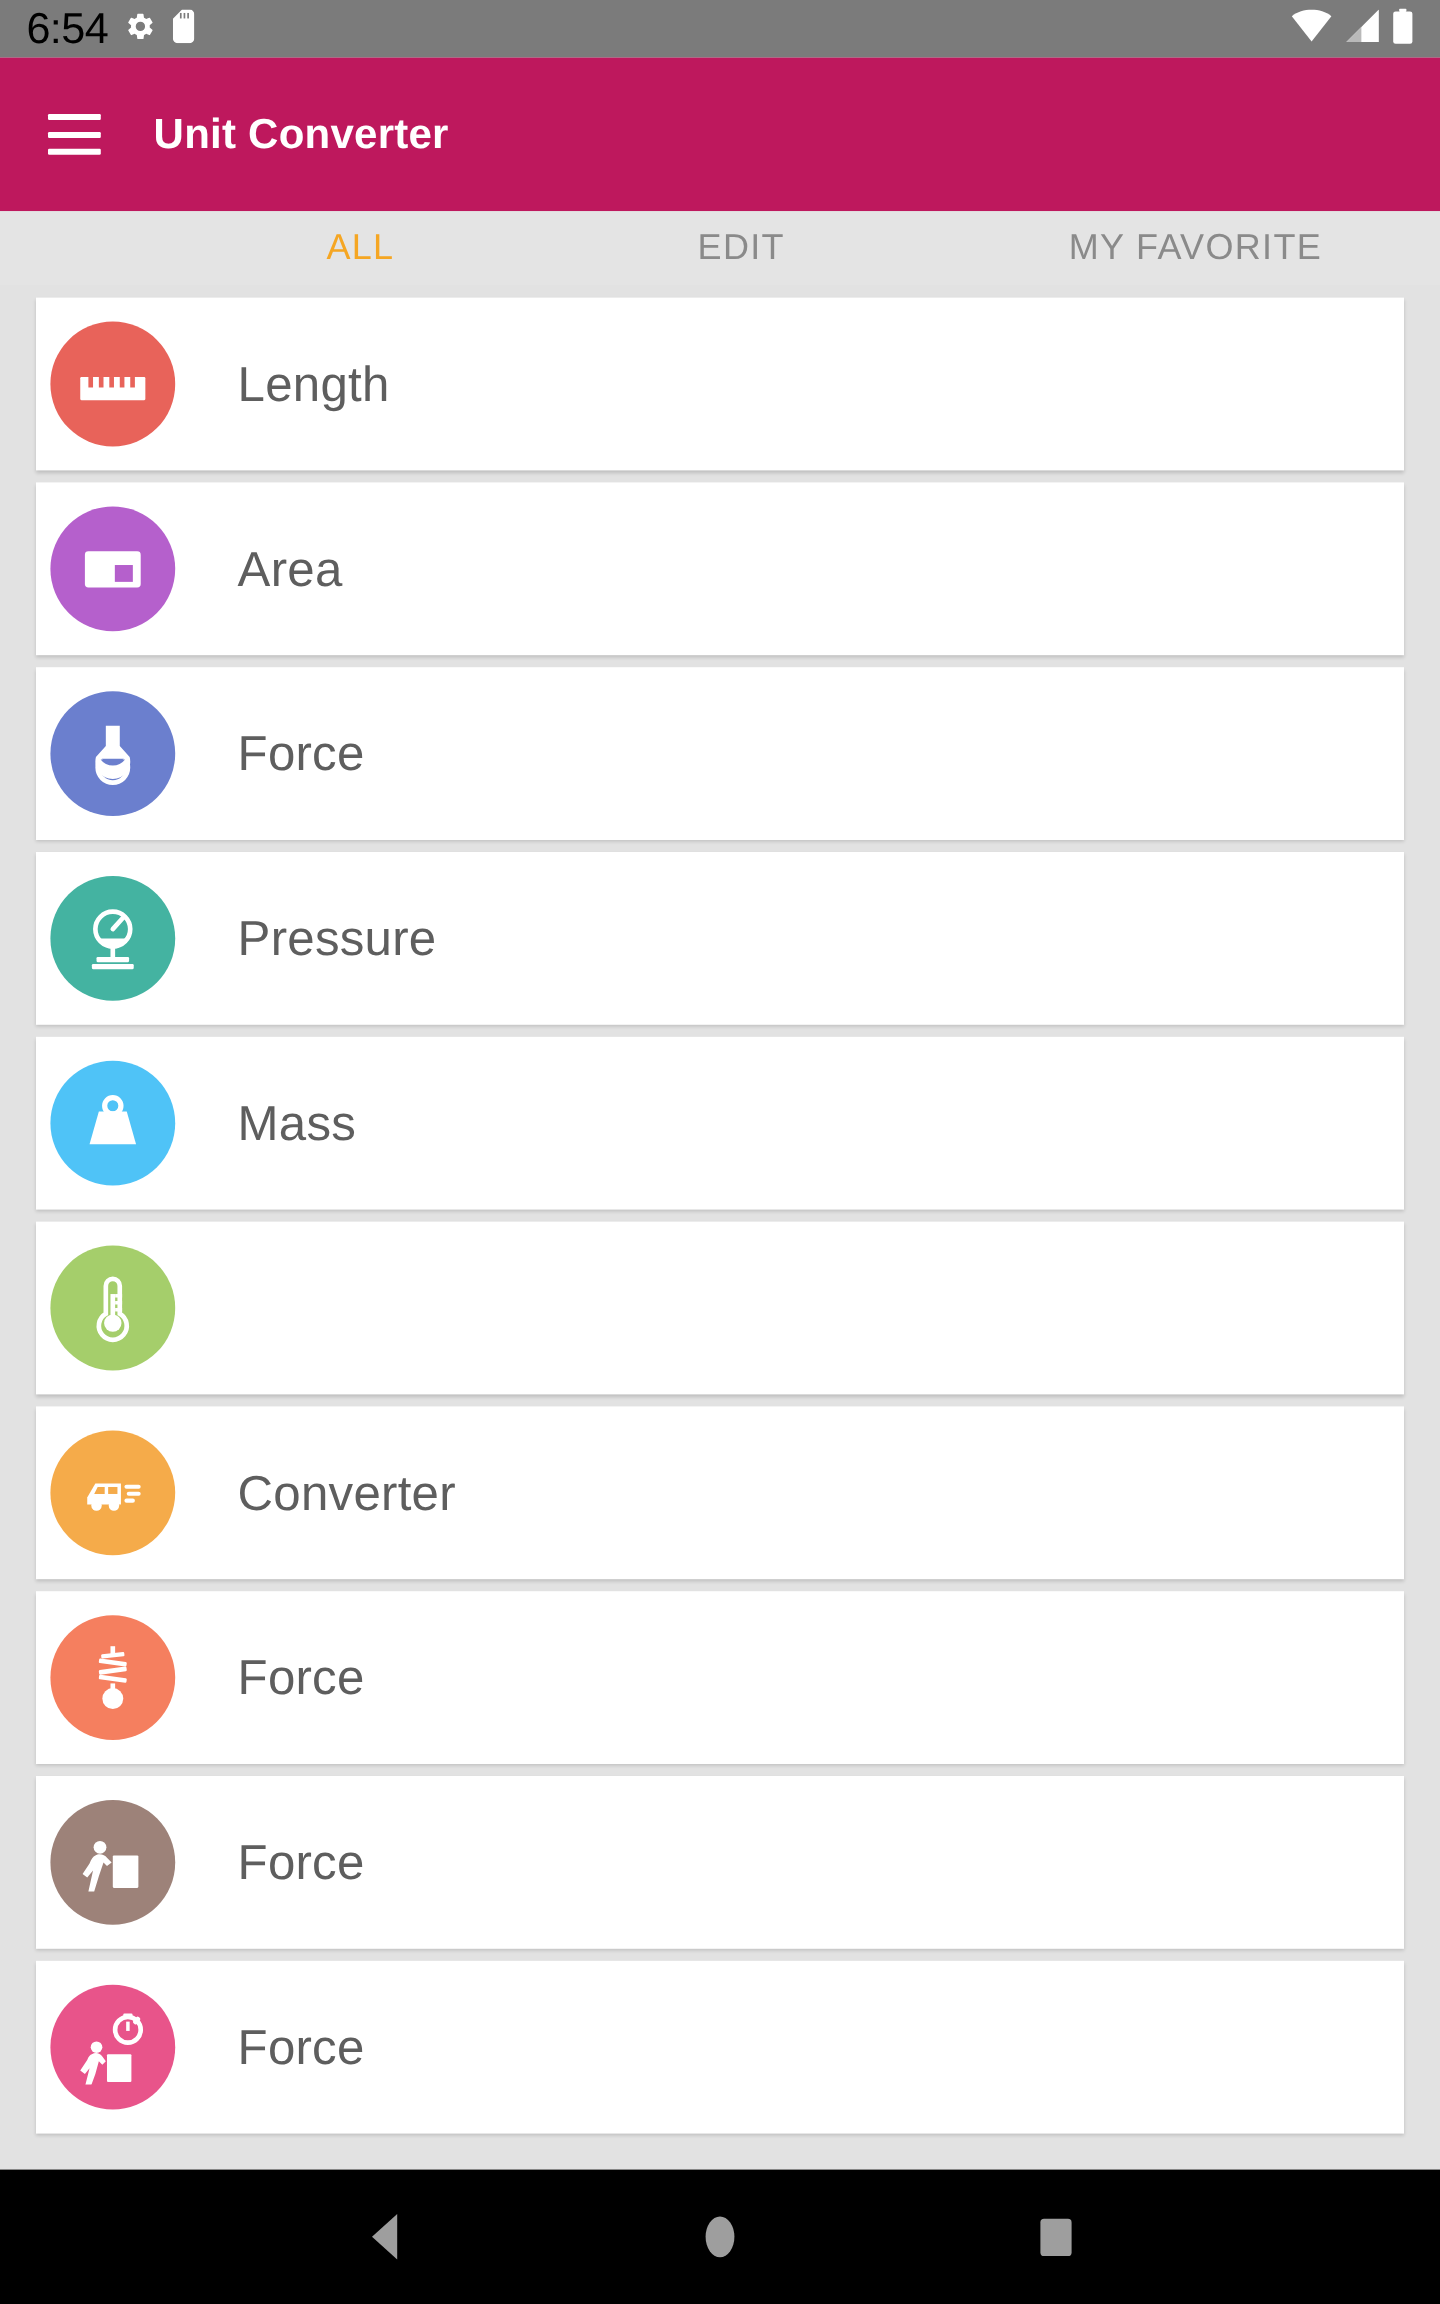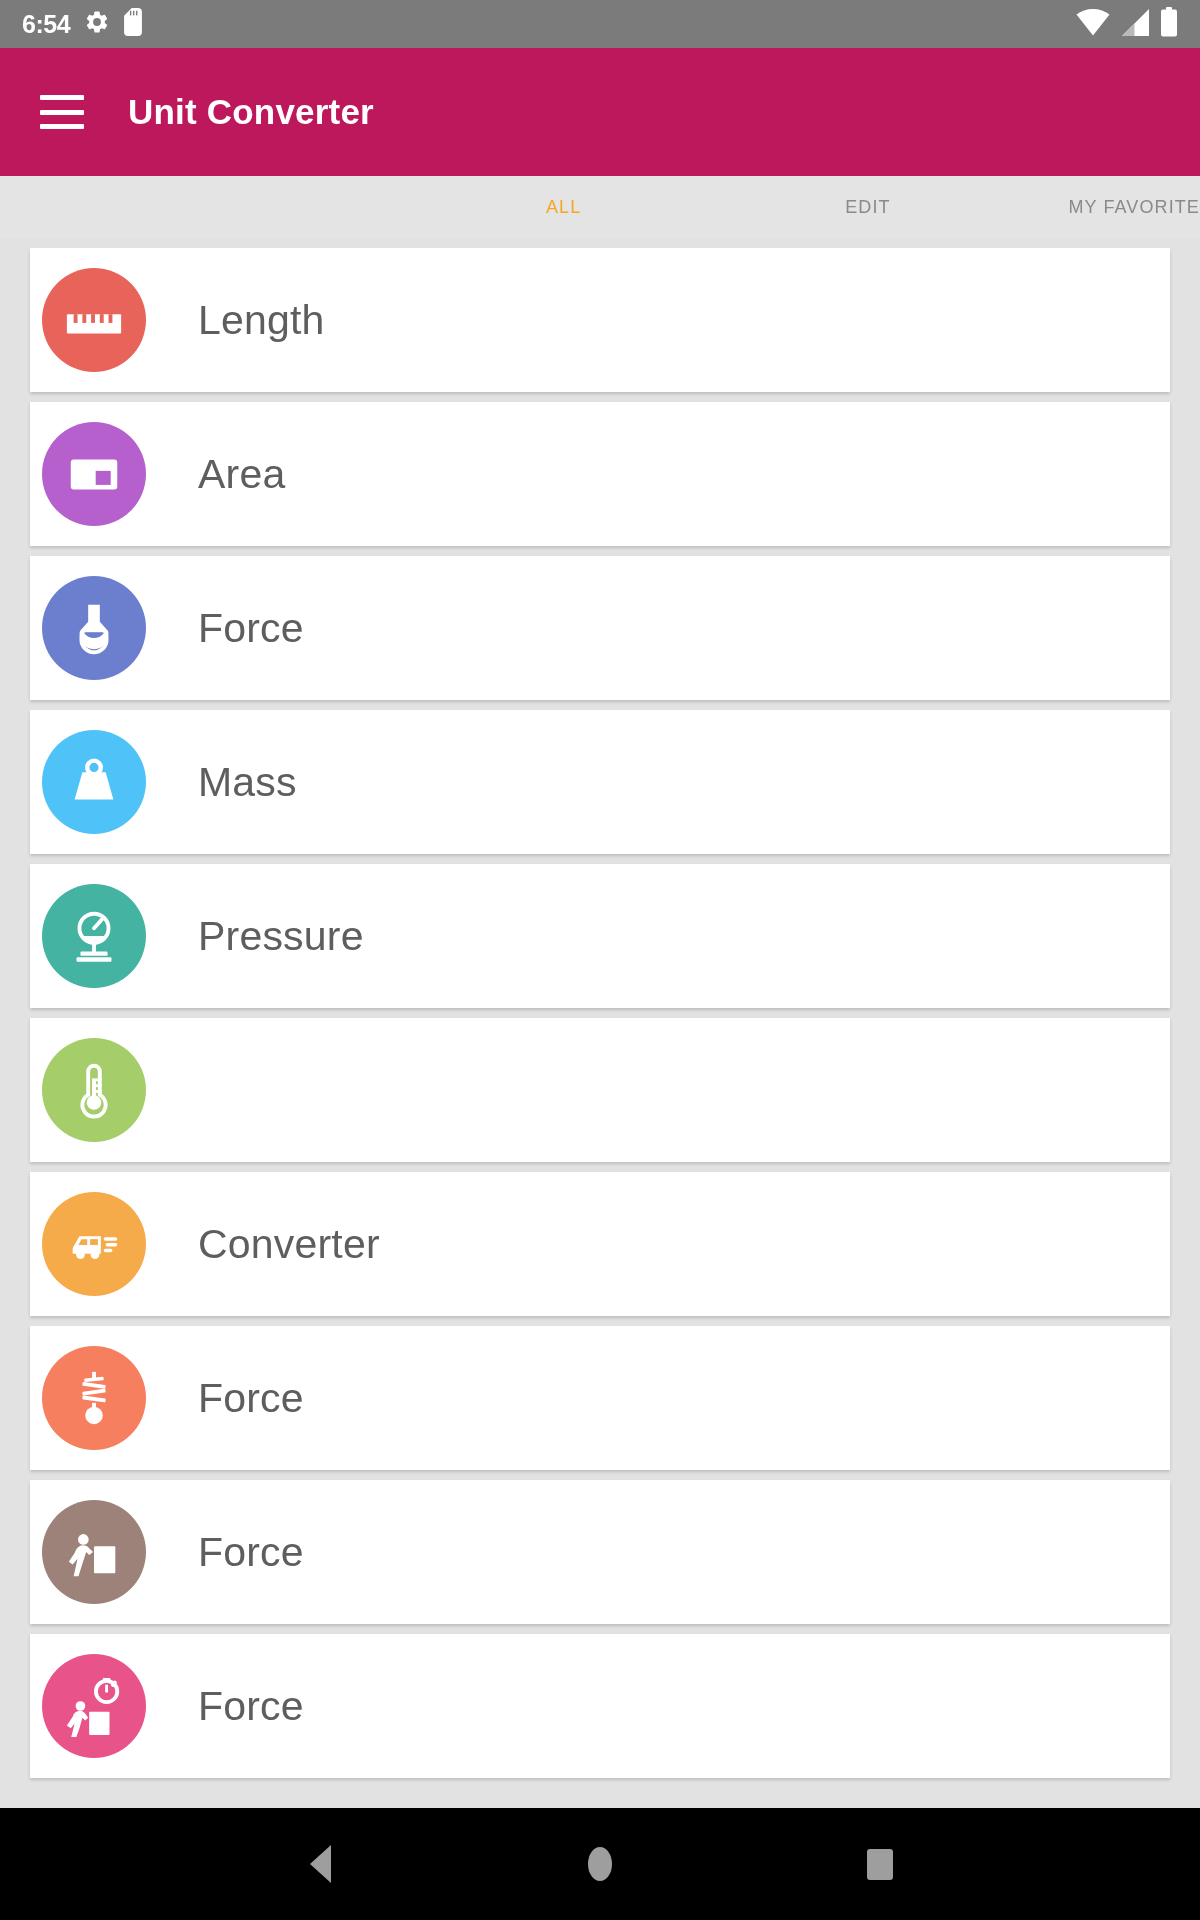--- a/index.html
+++ b/index.html
@@ -29,23 +29,23 @@
     align-items: center;
     padding: 0 22px;
     flex: 0 0 auto;
   }
   .status-left {
     display: flex;
     align-items: center;
     gap: 14px;
   }
   .status-time {
-    color: #ffffff;
-    font-size: 25px;
-    font-weight: bold;
+    color: #000000;
+    font-size: 36px;
+    font-weight: normal;
     letter-spacing: -0.5px;
     line-height: 1;
   }
   .status-right {
     margin-left: auto;
     display: flex;
     align-items: center;
     gap: 10px;
   }
   .sb-icon { display: block; }
@@ -86,22 +86,22 @@
   .tab-bar {
     height: 62px;
     background: #e4e4e4;
     display: flex;
     align-items: center;
     flex: 0 0 auto;
     padding-left: 272px;
   }
   .tab {
     flex: 1 1 0;
-    text-align: right;
-    font-size: 18px;
+    text-align: left;
+    font-size: 30px;
     letter-spacing: 1.1px;
     color: #8a8a8a;
     cursor: pointer;
     line-height: 62px;
     height: 62px;
   }
   .tab.active { color: #f5a623; }
 
   
   .list {
@@ -271,41 +271,41 @@
           <path d="M26 8h12v17.5l8.5 9.5a15 15 0 1 1-29 0L26 25.5V8z" fill="#ffffff"></path>
           <circle cx="32" cy="44" r="13" fill="none" stroke="#ffffff" stroke-width="4"></circle>
           <path d="M21.5 37h21a13 13 0 0 1-21 0z" fill="#6b7fce"></path>
           <path d="M22.5 36.5h19a12.8 12.8 0 0 1-19 0z" fill="#6b7fce"></path>
         </svg>
       </div>
       <div class="card-label">Force</div>
     </div>
 
     <div class="card">
-      <div class="icon-circle" style="background:#4fc3f7">
-        <svg width="62" height="62" viewBox="0 0 64 64" fill="#ffffff">
-          <circle cx="32" cy="17" r="7" fill="none" stroke="#ffffff" stroke-width="4.5"></circle>
-          <path d="M20 22h24l8 28H12l8-28z"></path>
-        </svg>
-      </div>
-      <div class="card-label">Mass</div>
-    </div>
-
-    <div class="card">
       <div class="icon-circle" style="background:#44b3a1">
         <svg width="62" height="62" viewBox="0 0 64 64">
           <circle cx="32" cy="24" r="15" fill="none" stroke="#ffffff" stroke-width="4"></circle>
           <path d="M32 24 41 14" stroke="#ffffff" stroke-width="4" stroke-linecap="round"></path>
           <path d="M19 32a14 14 0 0 0 26 0H19z" fill="#ffffff"></path>
           <rect x="30" y="38" width="4" height="12" fill="#ffffff"></rect>
           <rect x="18" y="48" width="28" height="4.5" rx="1" fill="#ffffff"></rect>
           <rect x="14" y="54" width="36" height="4.5" rx="1" fill="#ffffff"></rect>
         </svg>
       </div>
       <div class="card-label">Pressure</div>
+    </div>
+
+    <div class="card">
+      <div class="icon-circle" style="background:#4fc3f7">
+        <svg width="62" height="62" viewBox="0 0 64 64" fill="#ffffff">
+          <circle cx="32" cy="17" r="7" fill="none" stroke="#ffffff" stroke-width="4.5"></circle>
+          <path d="M20 22h24l8 28H12l8-28z"></path>
+        </svg>
+      </div>
+      <div class="card-label">Mass</div>
     </div>
 
     <div class="card">
       <div class="icon-circle" style="background:#a5ce6b">
         <svg width="62" height="62" viewBox="0 0 64 64">
           <path d="M26 13a6 6 0 0 1 12 0v24a12 12 0 1 1-12 0V13z" fill="none" stroke="#ffffff" stroke-width="4"></path>
           <circle cx="32" cy="45" r="7.5" fill="#ffffff"></circle>
           <rect x="30" y="20" width="4" height="25" fill="#ffffff"></rect>
           <g fill="#ffffff">
             <rect x="34" y="20" width="6" height="3"></rect>

